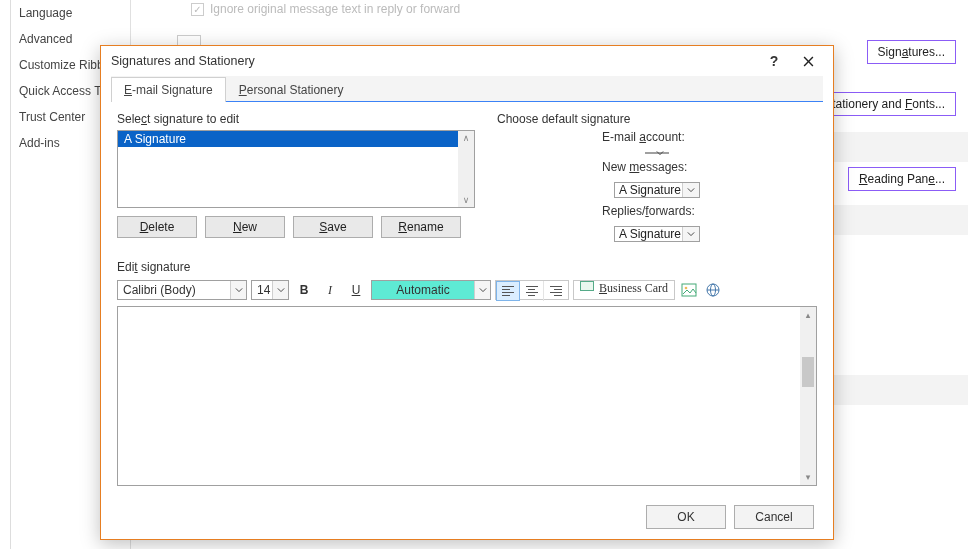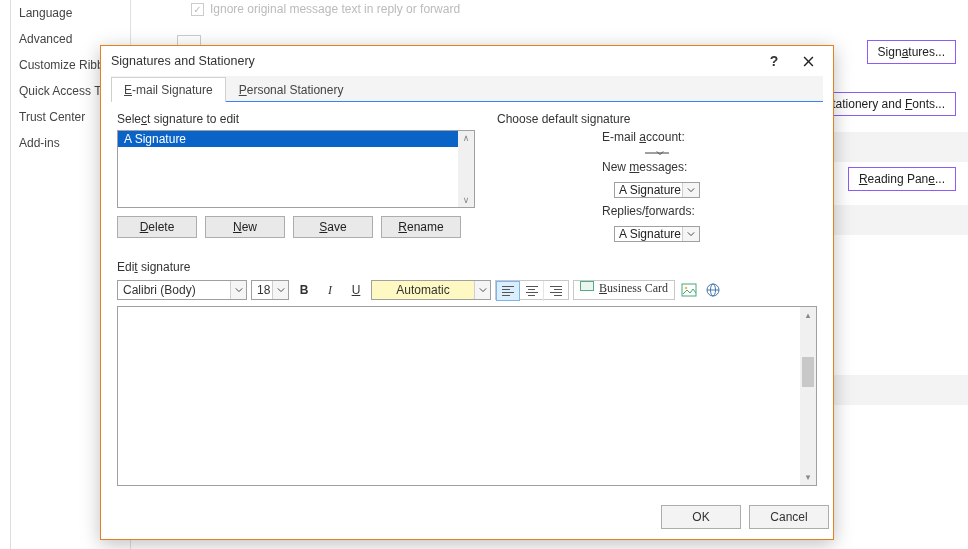--- a/index.html
+++ b/index.html
@@ -237,21 +237,21 @@
     display: flex; border: 1px solid #c8c8c8;
     height: 20px;
   }
   .tgroup .tbtn { border: none; border-right: 1px solid #e4e4e4; width: 24px; }
   .tgroup .tbtn:last-child { border-right: none; }
   .tbtn.active { background: #dbeeff; border: 1px solid #7eb4ea; }
 
   .color-combo {
     height: 20px; border: 1px solid #a0a0a0; width: 120px;
     display: flex; align-items: center; justify-content: center; position: relative;
-    background: #fef9c3; font-size: 12px;
+    background: #5eead4; font-size: 12px;
     padding-right: 16px;
   }
   .color-combo::after {
     content: ""; position: absolute; right: 0; top: 0; bottom: 0; width: 15px;
     border-left: 1px solid #cfcfcf; background: #f5f5f5;
   }
   .color-combo .chev { position: absolute; right: 3px; top: 50%; transform: translateY(-50%); z-index:1;}
   .color-combo .chev svg { width: 8px; height: 8px; display:block; }
 
   .biz-btn {
@@ -283,21 +283,21 @@
     color: #888; font-size: 9px;
   }
   .editor .vscroll .up { top: 0; }
   .editor .vscroll .down { bottom: 0; }
   .editor .vscroll .thumb {
     position: absolute; left: 2px; right: 2px; top: 50px; height: 30px;
     background: #c8c8c8;
   }
 
   .dialog-footer {
-    position: absolute; bottom: 10px; right: 4px;
+    position: absolute; bottom: 10px; right: 19px;
     display: flex; gap: 8px;
   }
   .dlg-btn {
     width: 80px; height: 24px;
     background: #f3f3f3;
     border: 1px solid #adadad;
     display: inline-flex; align-items: center; justify-content: center;
     font-size: 12px;
   }
 
@@ -420,21 +420,21 @@
       <div class="edit-toolbar">
         <div class="font-combo name">
           <span>Calibri (Body)</span>
           <span class="chev">
               <svg viewBox="0 0 10 10">
                 <polyline points="1,3 5,7 9,3" fill="none" stroke="#444" stroke-width="1.2"></polyline>
               </svg>
             </span>
         </div>
         <div class="font-combo size">
-          <span>18</span>
+          <span>14</span>
           <span class="chev">
               <svg viewBox="0 0 10 10">
                 <polyline points="1,3 5,7 9,3" fill="none" stroke="#444" stroke-width="1.2"></polyline>
               </svg>
             </span>
         </div>
         <div class="tbtn bold">B</div>
         <div class="tbtn ital">I</div>
         <div class="tbtn und">U</div>
         <div class="color-combo">

